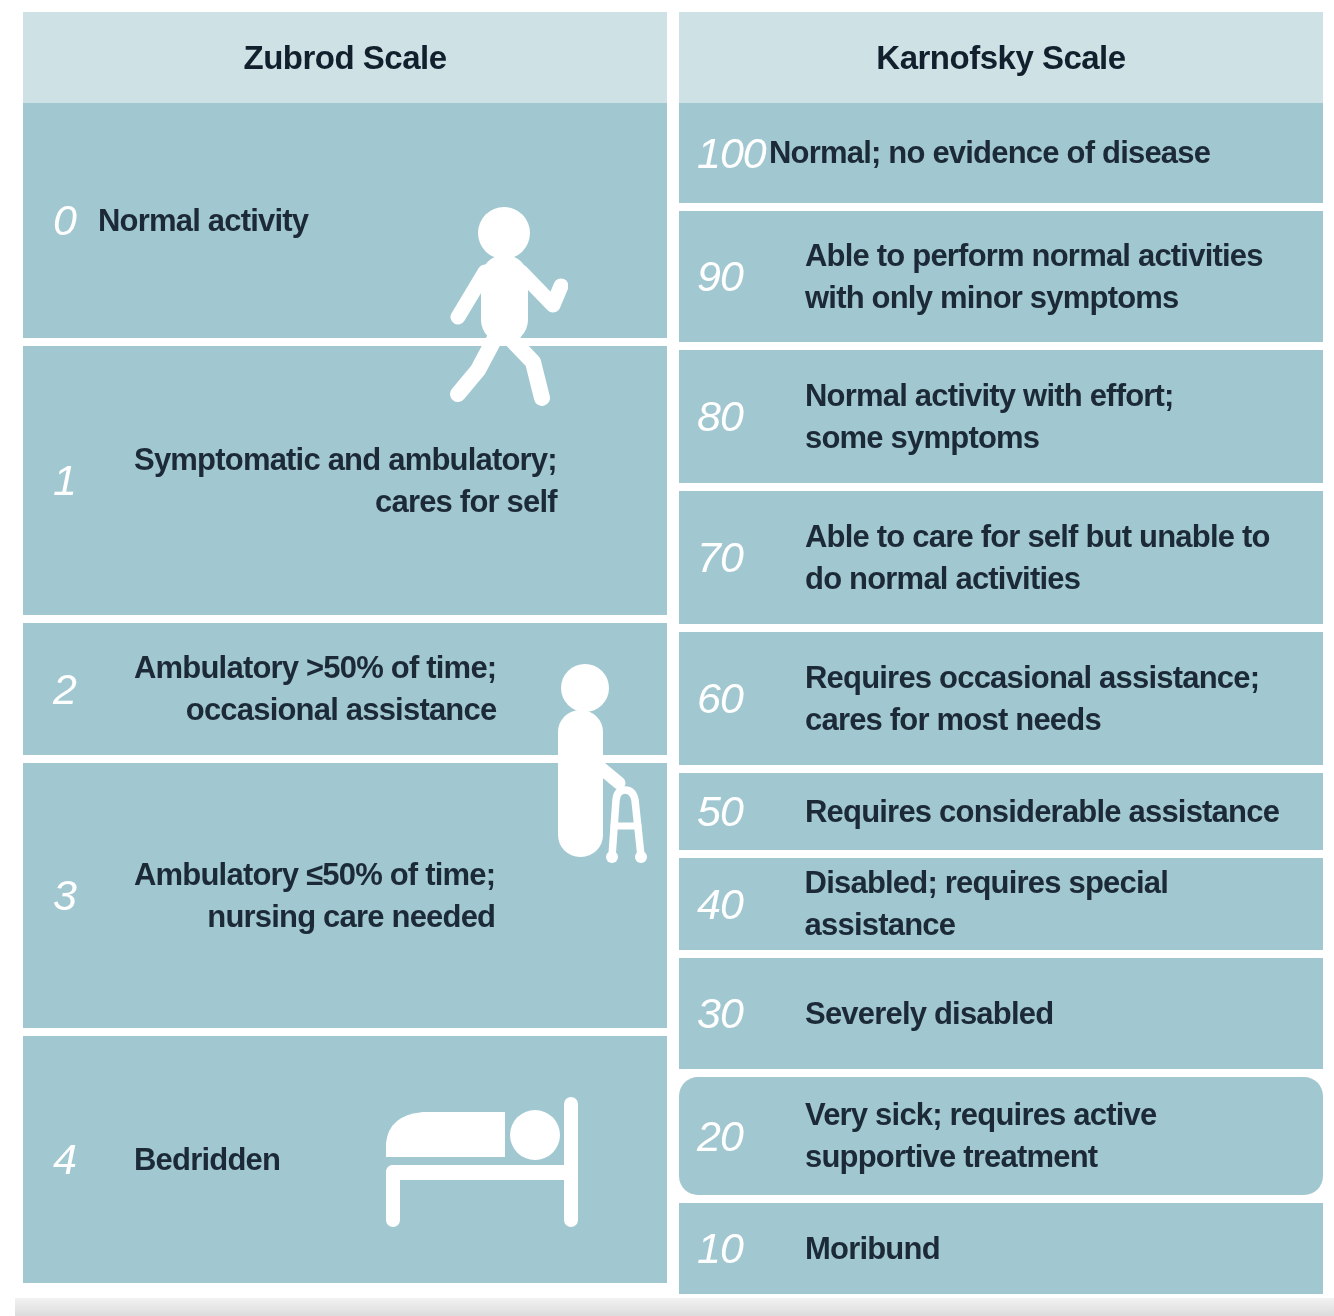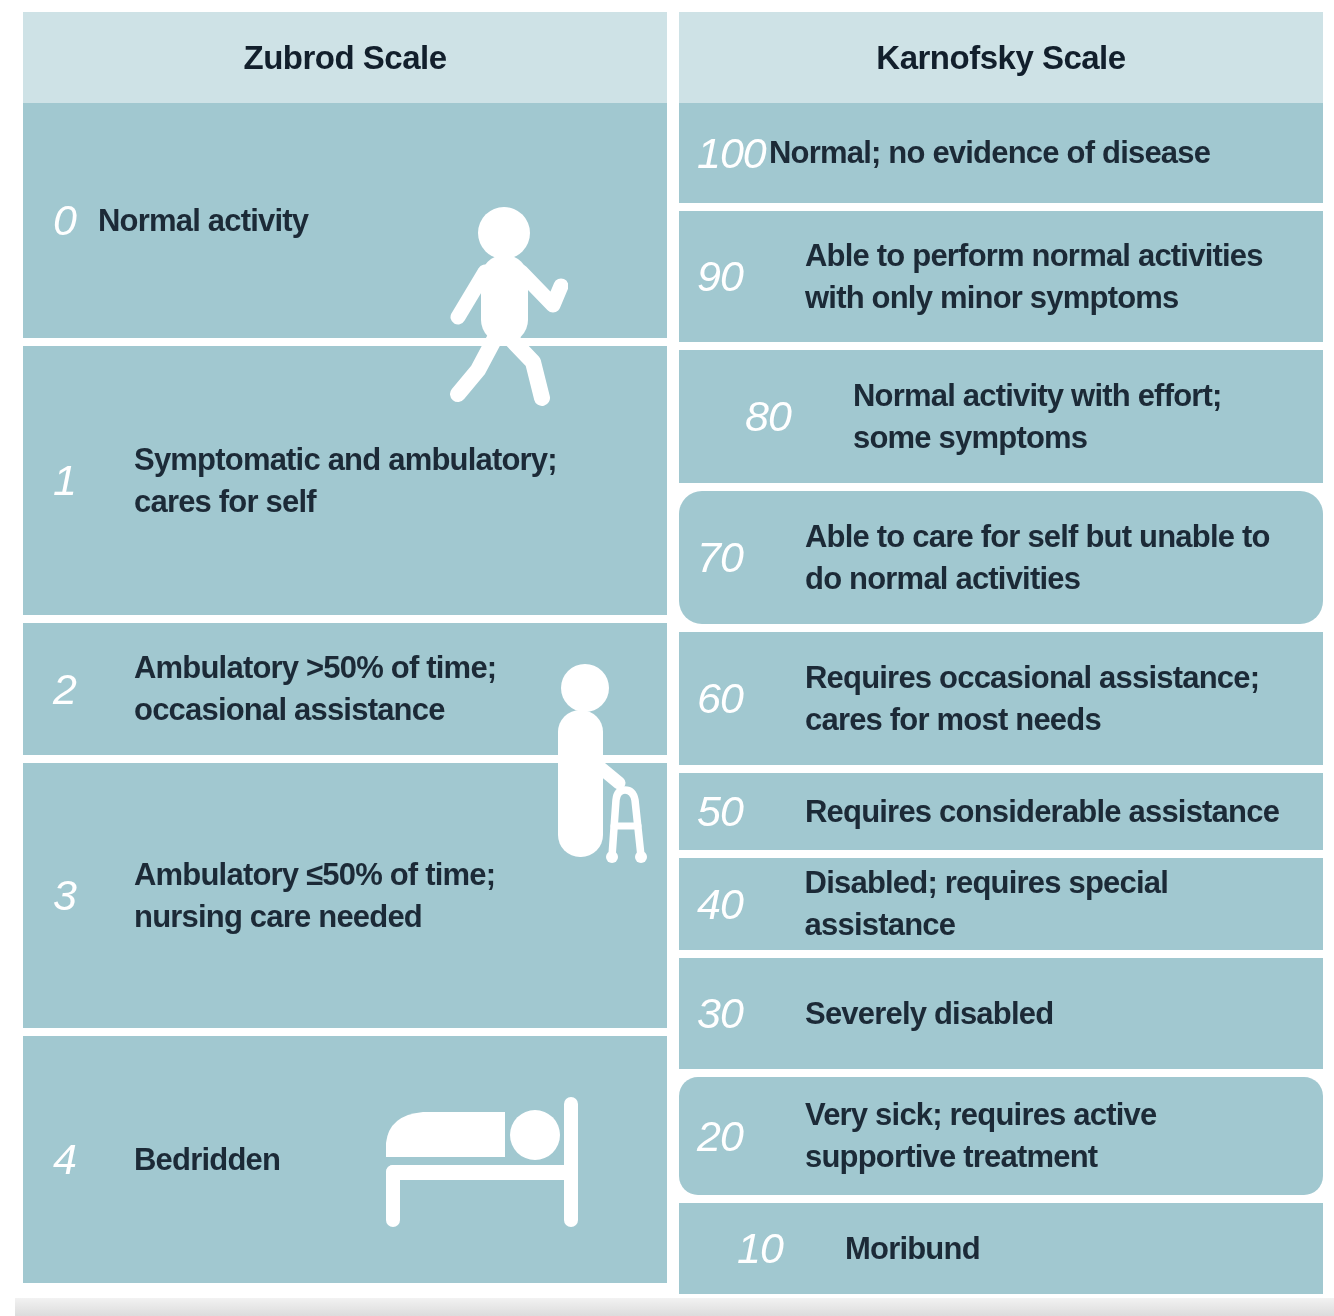--- a/index.html
+++ b/index.html
@@ -15,33 +15,33 @@
     height:91px;background:#cee2e6;display:flex;align-items:center;justify-content:center;
     font-size:33px;font-weight:700;color:#121f2c;letter-spacing:-0.5px;
   }
   .row{
     background:#a1c8d0;display:flex;align-items:center;
   }
   .row + .row{margin-top:8px;gap:36px;}
   
   .z0{height:235px;} .z1{height:269px;} .z2{height:132px;} .z3{height:265px;} .z4{height:247px;}
   
-  .k100{height:100px;} .k90{height:131px;} .k80{height:133px;padding-left:48px;} .k70{height:133px;border-radius:23px;}
+  .k100{height:100px;} .k90{height:131px;} .k80{height:133px;} .k70{height:133px;}
   .k60{height:133px;} .k50{height:77px;} .k40{height:92px;} .k30{height:111px;}
-  .k20{height:118px;border-radius:19px;} .k10{height:91px;padding-left:40px;}
+  .k20{height:118px;border-radius:19px;} .k10{height:91px;}
   .score{
     color:#ffffff;font-size:43px;font-weight:400;letter-spacing:-1px;line-height:1;font-style:italic;
   }
   .z-score{margin-left:30px;width:28px;text-align:left;}
   .k-score{margin-left:18px;width:62px;text-align:left;}
   .label{
     color:#1c2a37;font-size:31px;font-weight:700;letter-spacing:-0.8px;
     line-height:42px;white-space:pre-line;
   }
-  .z-label{margin-left:17px;}
+  .z-label{margin-left:17px;text-align:right;}
   .k-label{margin-left:10px;}
   .icon{position:absolute;pointer-events:none;}
   .icon svg{display:block;}
   .walk-icon{left:427px;top:191px;}
   .walker-icon{left:530px;top:648px;}
   .bed-icon{left:360px;top:1083px;}
   .bottom-strip{
     position:absolute;left:0;top:1298px;width:1334px;height:18px;
     background:linear-gradient(#f2f2f2,#dcdcdc);
   }

